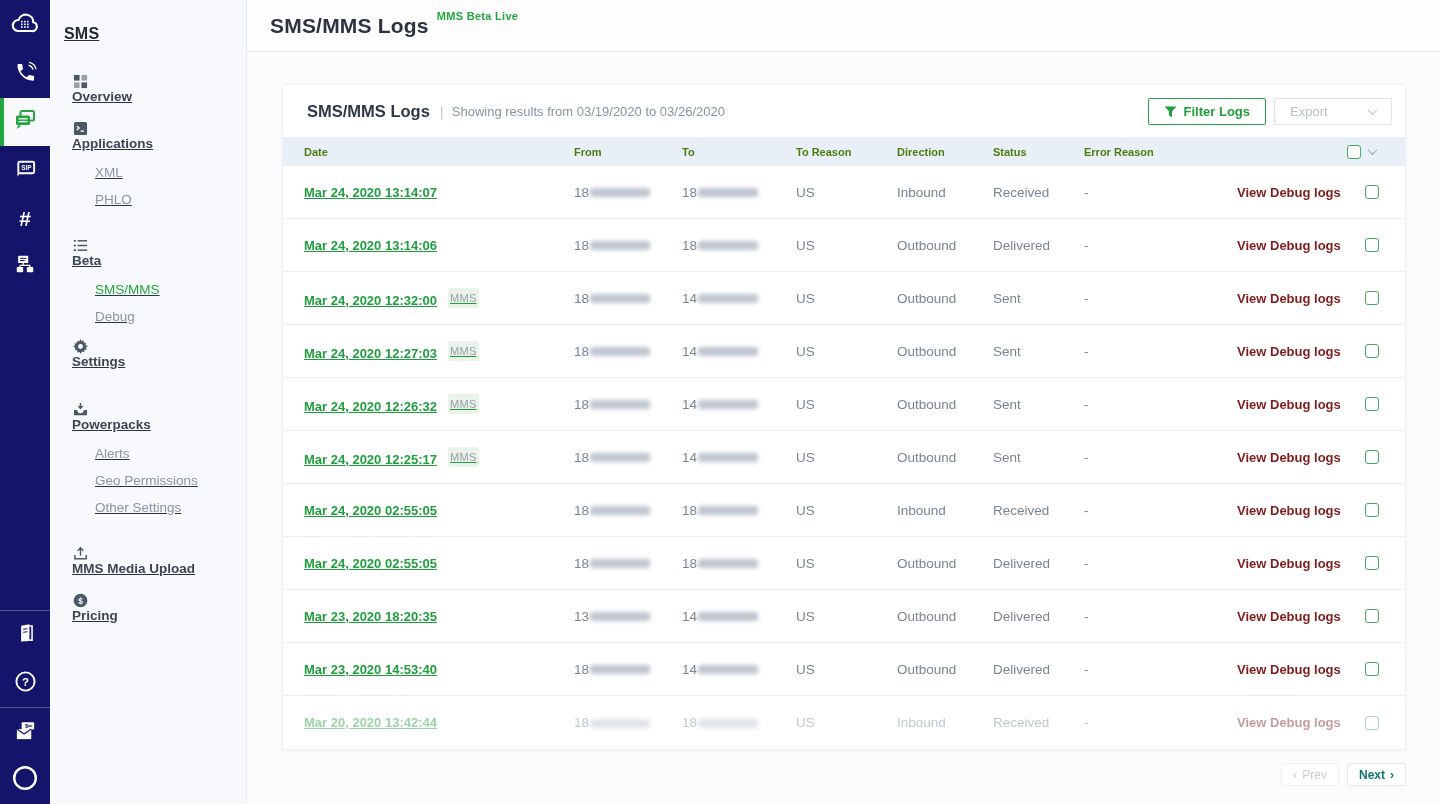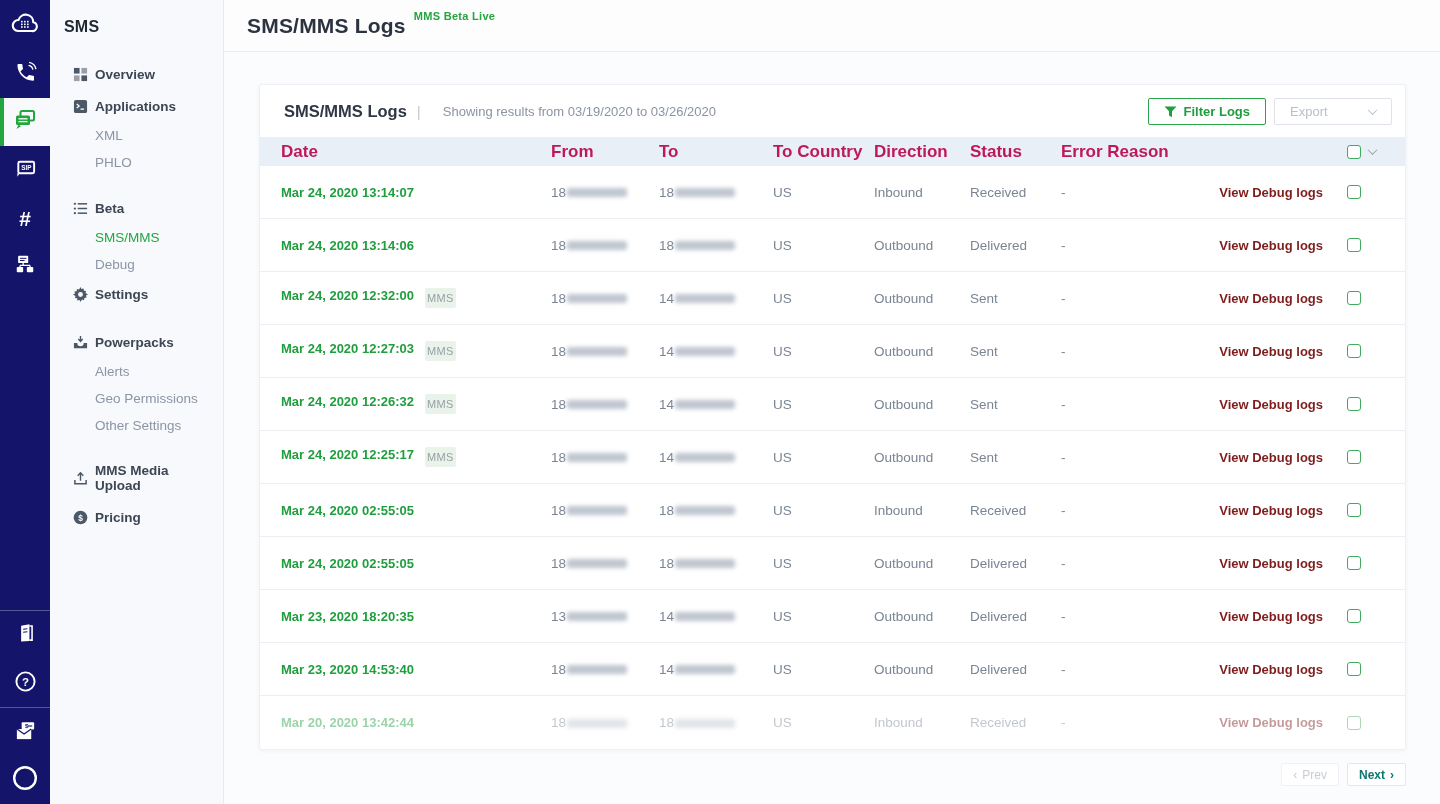--- a/index.html
+++ b/index.html
@@ -13,56 +13,56 @@
   .rail { width:50px; background:#14156a; display:flex; flex-direction:column; flex-shrink:0; }
   .rail-item { height:48px; display:flex; align-items:center; justify-content:center; cursor:pointer; position:relative; }
   .rail-item.logo { height:50px; }
   .rail-item.active { background:#f7f9fc; }
   .rail-item.active::before { content:""; position:absolute; left:0; top:0; bottom:0; width:4px; background:#23a63f; }
   .rail-spacer { flex:1; }
   .rail-divider { height:1px; background:rgba(255,255,255,0.28); margin:0; }
   .hash-glyph { color:#fff; font-size:21px; font-weight:bold; line-height:1; }
 
   
-  .sidebar { width:174px; background:#f7f9fc; border-right:1px solid #e7eaf0; flex-shrink:0; padding:16px 0 0 0; }
+  .sidebar { width:197px; background:#f7f9fc; border-right:1px solid #e7eaf0; flex-shrink:0; padding:23px 0 0 0;text-decoration:underline; }
   .sidebar-title { font-size:16px; font-weight:bold; color:#1f2733; padding:2px 0 22px 14px; letter-spacing:.2px; }
-  .snav-item { display:flex; align-items:center; cursor:pointer; font-size:13.5px; }
+  .snav-item { display:flex; align-items:flex-start; cursor:pointer; font-size:13.5px;flex-direction:column; }
   .snav-top { padding:8px 8px 8px 22px; color:#3d4654; font-weight:bold; }
   .snav-sub { padding:6px 8px 6px 45px; color:#8b95a5; font-weight:normal; }
   .snav-gap { margin-top:16px; }
   .snav-active { color:#23a63f; }
   .snav-icon { width:16px; height:16px; margin-right:7px; display:inline-flex; align-items:center; justify-content:center; flex-shrink:0; }
 
   
   .main { flex:1; display:flex; flex-direction:column; min-width:0; }
   .page-header { height:52px; border-bottom:1px solid #e9ebf0; display:flex; align-items:center; padding-left:23px; background:#fdfdfe; }
   .page-title { font-size:21px; font-weight:bold; color:#2b3340; letter-spacing:.2px; }
   .beta-badge { color:#23a63f; font-size:11px; font-weight:bold; margin-left:8px; align-self:flex-start; margin-top:10px; letter-spacing:.3px; }
 
   .content { padding:32px 34px 0 35px; }
   .card { background:#fff; border:1px solid #eef0f4; border-radius:3px; box-shadow:0 1px 4px rgba(20,30,60,.05); overflow:hidden; }
 
   .card-head { display:flex; align-items:center; padding:13px 13px 12px 24px; }
   .card-title { font-size:16.5px; font-weight:bold; color:#2e3744; }
   .card-sep { color:#c2c9d2; margin:0 8px 0 10px; font-size:15px; }
-  .card-subtitle { font-size:13px; color:#8a94a2;margin-left:14px; }
+  .card-subtitle { font-size:13px; color:#8a94a2; }
   .head-actions { margin-left:auto; display:flex; gap:8px; }
   .btn { display:inline-flex; align-items:center; gap:7px; height:27px; padding:0 15px; border-radius:2px; font-size:13px; background:#fff; cursor:pointer; border:1px solid transparent; font-family:inherit; }
   .btn-filter { border-color:#2aa44a; color:#1f9e3d; font-weight:bold; }
   .btn-export { border-color:#dfe3e9; color:#b8c0ca; width:118px; justify-content:space-between; }
   .chev { width:7px; height:7px; border-right:1.6px solid #b8c0ca; border-bottom:1.6px solid #b8c0ca; transform:rotate(45deg) translate(-1px,-1px); display:inline-block; }
   .chev-dark { border-color:#9aa4b0; }
 
   
   .lrow { display:grid; grid-template-columns:270px 108px 114px 101px 96px 91px 153px 1fr 56px; align-items:center; padding:0 10px 0 21px; }
-  .thead { background:#e9eff7; height:29px; font-size:17px; font-weight:bold; color:#be185d; }
+  .thead { background:#e9eff7; height:29px; font-size:11px; font-weight:bold; color:#4d7c0f; }
   .trow { height:53px; border-bottom:1px solid #ededf2; font-size:13.5px; color:#7a8594; background:#fff; }
   .trow:last-child { border-bottom:none; }
   .trow.faded { opacity:.45; }
-  .cell-date { display:flex; align-items:flex-start; color:#1f9e3d; font-weight:bold; font-size:13px; }
+  .cell-date { display:flex; align-items:flex-end; color:#1f9e3d; font-weight:bold; font-size:13px;text-decoration:underline; }
   .mms-badge { display:inline-block; margin-left:11px; background:#e9f3ea; color:#97a0a6; font-size:11px; font-weight:normal; padding:4px 2px; border-radius:2px; letter-spacing:.3px; }
   .redact { display:inline-block; width:60px; height:9px; background:#bfc6cf; border-radius:2px; filter:blur(2px); margin-left:1px; vertical-align:middle; }
   .cell-debug { justify-self:end; padding-right:16px; color:#7f1d1d; font-weight:bold; font-size:13px; cursor:pointer; white-space:nowrap; }
   .cb { width:14px; height:14px; border:1.5px solid #43a95c; border-radius:3px; background:#fff; display:inline-block; cursor:pointer; flex-shrink:0; }
   .cell-check { display:flex; align-items:center; gap:8px; justify-content:flex-start; padding-left:8px; }
 
   
   .pagination { display:flex; justify-content:flex-end; gap:8px; padding:13px 0 0 0; }
   .pg-btn { height:23px; display:inline-flex; align-items:center; gap:5px; padding:0 11px; border-radius:2px; font-size:12px; background:#fff; cursor:pointer; }
   .pg-prev { border:1px solid #eff1f4; color:#c6cdd5; }
@@ -312,21 +312,21 @@
               <span>Export</span>
               <span class="chev"></span>
             </button>
           </div>
         </div>
 
         <div class="lrow thead">
           <span>Date</span>
           <span>From</span>
           <span>To</span>
-          <span>To Country</span>
+          <span>To Reason</span>
           <span>Direction</span>
           <span>Status</span>
           <span>Error Reason</span>
           <span></span>
           <span class="cell-check">
             <span class="cb"></span>
             <span class="chev chev-dark"></span>
           </span>
         </div>
 

